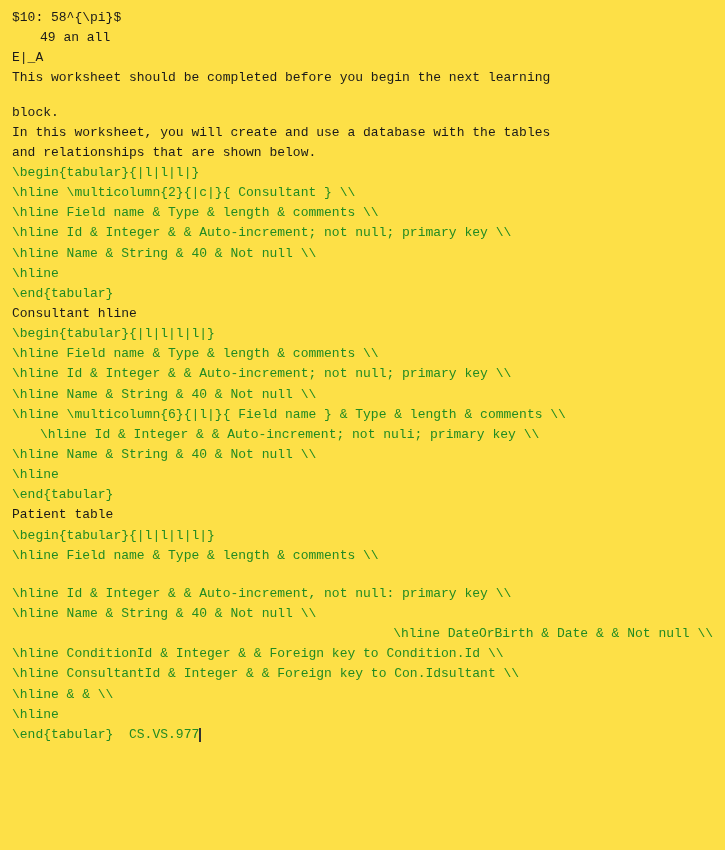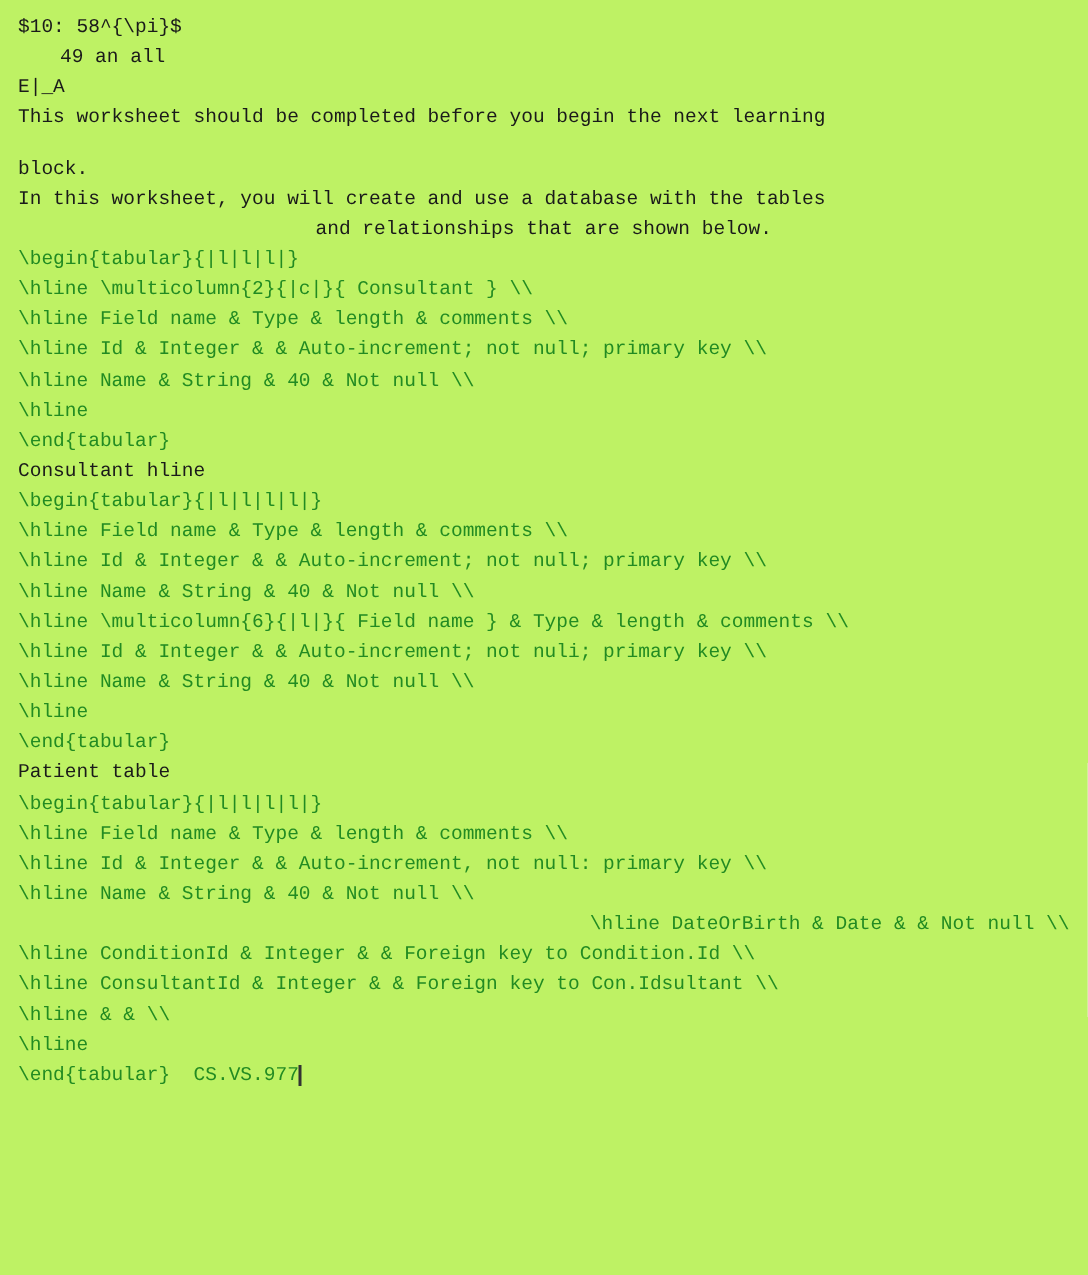--- a/index.html
+++ b/index.html
@@ -11,21 +11,21 @@
     body {
       background-color: #f0f0f0;
       font-family: 'Courier New', Courier, monospace;
       font-size: 13px;
       line-height: 1.55;
     }
 
     .editor-container {
       width: 725px;
       min-height: 850px;
-      background-color: #bef264;
+      background-color: #fde047;
       padding: 8px 12px;
       overflow: auto;
     }
 
     .line {
       white-space: pre;
       display: block;
     }
 
     .cursor {
@@ -46,42 +46,42 @@
 <body>
 
 <div class="editor-container">
   <div id="lines-container">
       <span class="line" style="color: rgb(26, 26, 26);">$10: 58^{\pi}$</span>
       <span class="line" style="color: rgb(26, 26, 26); margin-left: 28px;">49 an all</span>
       <span class="line" style="color: rgb(26, 26, 26);">E|_A</span>
       <span class="line" style="color: rgb(26, 26, 26);">This worksheet should be completed before you begin the next learning</span>
       <span class="line" style="color: rgb(26, 26, 26); margin-top: 14px;">block.</span>
       <span class="line" style="color: rgb(26, 26, 26);">In this worksheet, you will create and use a database with the tables</span>
-      <span class="line" style="color: rgb(26, 26, 26); text-align: center;">and relationships that are shown below.</span>
+      <span class="line" style="color: rgb(26, 26, 26);">and relationships that are shown below.</span>
       <span class="line" style="color: rgb(34, 139, 34);">\begin{tabular}{|l|l|l|}</span>
       <span class="line" style="color: rgb(34, 139, 34);">\hline \multicolumn{2}{|c|}{ Consultant } \\</span>
       <span class="line" style="color: rgb(34, 139, 34);">\hline Field name &amp; Type &amp; length &amp; comments \\</span>
       <span class="line" style="color: rgb(34, 139, 34);">\hline Id &amp; Integer &amp; &amp; Auto-increment; not null; primary key \\</span>
       <span class="line" style="color: rgb(34, 139, 34);">\hline Name &amp; String &amp; 40 &amp; Not null \\</span>
       <span class="line" style="color: rgb(34, 139, 34);">\hline</span>
       <span class="line" style="color: rgb(34, 139, 34);">\end{tabular}</span>
       <span class="line" style="color: rgb(26, 26, 26);">Consultant hline</span>
       <span class="line" style="color: rgb(34, 139, 34);">\begin{tabular}{|l|l|l|l|}</span>
       <span class="line" style="color: rgb(34, 139, 34);">\hline Field name &amp; Type &amp; length &amp; comments \\</span>
       <span class="line" style="color: rgb(34, 139, 34);">\hline Id &amp; Integer &amp; &amp; Auto-increment; not null; primary key \\</span>
       <span class="line" style="color: rgb(34, 139, 34);">\hline Name &amp; String &amp; 40 &amp; Not null \\</span>
       <span class="line" style="color: rgb(34, 139, 34);">\hline \multicolumn{6}{|l|}{ Field name } &amp; Type &amp; length &amp; comments \\</span>
-      <span class="line" style="color: rgb(34, 139, 34);">\hline Id &amp; Integer &amp; &amp; Auto-increment; not nuli; primary key \\</span>
+      <span class="line" style="color: rgb(34, 139, 34); margin-left: 28px;">\hline Id &amp; Integer &amp; &amp; Auto-increment; not nuli; primary key \\</span>
       <span class="line" style="color: rgb(34, 139, 34);">\hline Name &amp; String &amp; 40 &amp; Not null \\</span>
       <span class="line" style="color: rgb(34, 139, 34);">\hline</span>
       <span class="line" style="color: rgb(34, 139, 34);">\end{tabular}</span>
       <span class="line" style="color: rgb(26, 26, 26);">Patient table</span>
       <span class="line" style="color: rgb(34, 139, 34);">\begin{tabular}{|l|l|l|l|}</span>
       <span class="line" style="color: rgb(34, 139, 34);">\hline Field name &amp; Type &amp; length &amp; comments \\</span>
-      <span class="line" style="color: rgb(34, 139, 34);">\hline Id &amp; Integer &amp; &amp; Auto-increment, not null: primary key \\</span>
+      <span class="line" style="color: rgb(34, 139, 34); margin-top: 18px;">\hline Id &amp; Integer &amp; &amp; Auto-increment, not null: primary key \\</span>
       <span class="line" style="color: rgb(34, 139, 34);">\hline Name &amp; String &amp; 40 &amp; Not null \\</span>
       <span class="line" style="color: rgb(34, 139, 34); text-align: right;">\hline DateOrBirth &amp; Date &amp; &amp; Not null \\</span>
       <span class="line" style="color: rgb(34, 139, 34);">\hline ConditionId &amp; Integer &amp; &amp; Foreign key to Condition.Id \\</span>
       <span class="line" style="color: rgb(34, 139, 34);">\hline ConsultantId &amp; Integer &amp; &amp; Foreign key to Con.Idsultant \\</span>
       <span class="line" style="color: rgb(34, 139, 34);">\hline &amp; &amp; \\</span>
       <span class="line" style="color: rgb(34, 139, 34);">\hline</span>
       <span class="line" style="color: rgb(34, 139, 34);">\end{tabular}  CS.VS.977<span class="cursor"></span></span>
     </div>
 </div>
 

